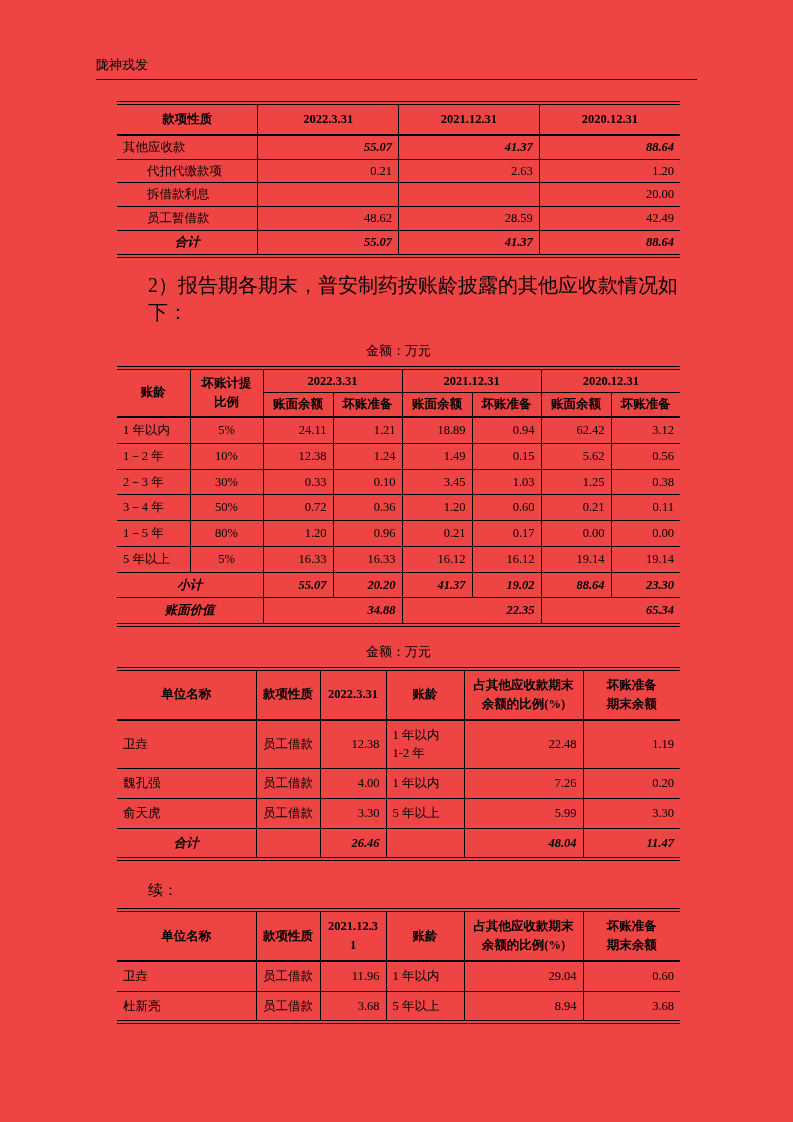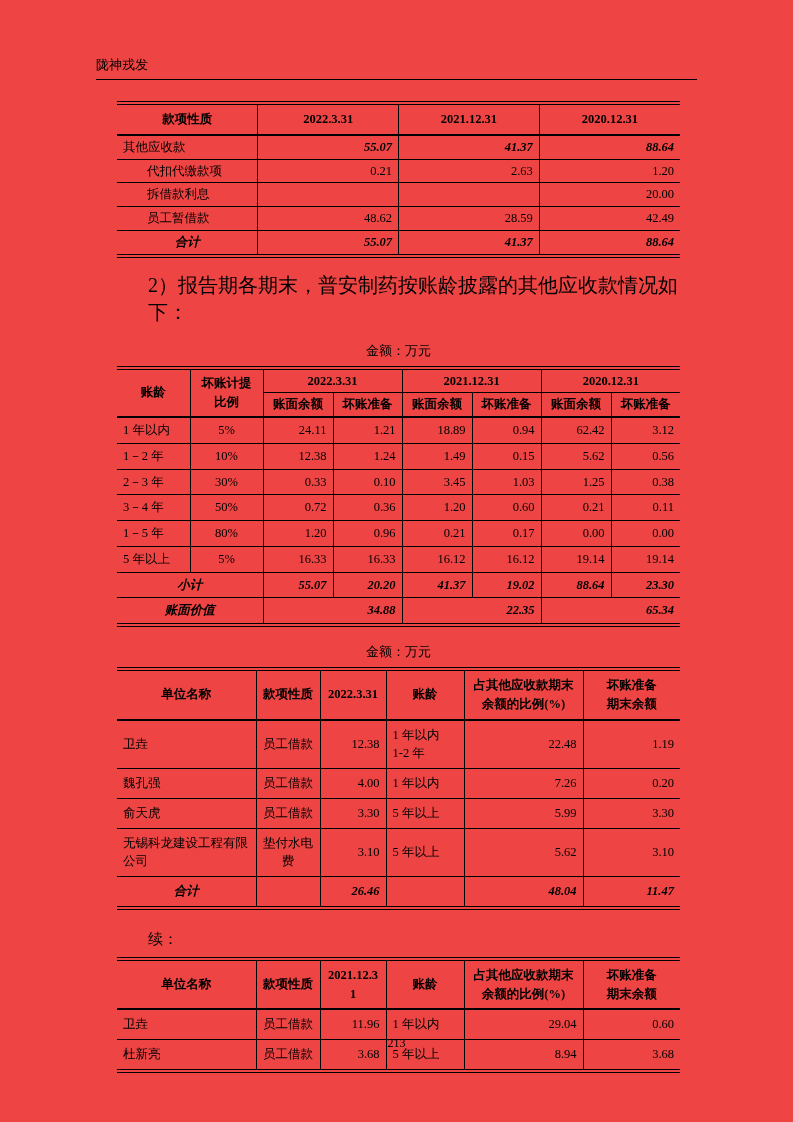--- a/index.html
+++ b/index.html
@@ -268,28 +268,20 @@
       </tr>
       <tr>
         <td>俞天虎</td>
         <td class="ctr">员工借款</td>
         <td class="num">3.30</td>
         <td>5 年以上</td>
         <td class="num">5.99</td>
         <td class="num">3.30</td>
       </tr>
       <tr>
-        <td>无锡科龙建设工程有限公司</td>
-        <td class="ctr">垫付水电费</td>
-        <td class="num">3.10</td>
-        <td>5 年以上</td>
-        <td class="num">5.62</td>
-        <td class="num">3.10</td>
-      </tr>
-      <tr>
         <td class="ctr b">合计</td>
         <td></td>
         <td class="num b">26.46</td>
         <td></td>
         <td class="num b">48.04</td>
         <td class="num b">11.47</td>
       </tr>
     </tbody>
   </table>
 
@@ -334,15 +326,14 @@
         <td class="ctr">员工借款</td>
         <td class="num">3.68</td>
         <td>5 年以上</td>
         <td class="num">8.94</td>
         <td class="num">3.68</td>
       </tr>
 
     </tbody>
   </table>
 
-  <div class="footer">213</div>
 
 </div>
 
 </body></html>

